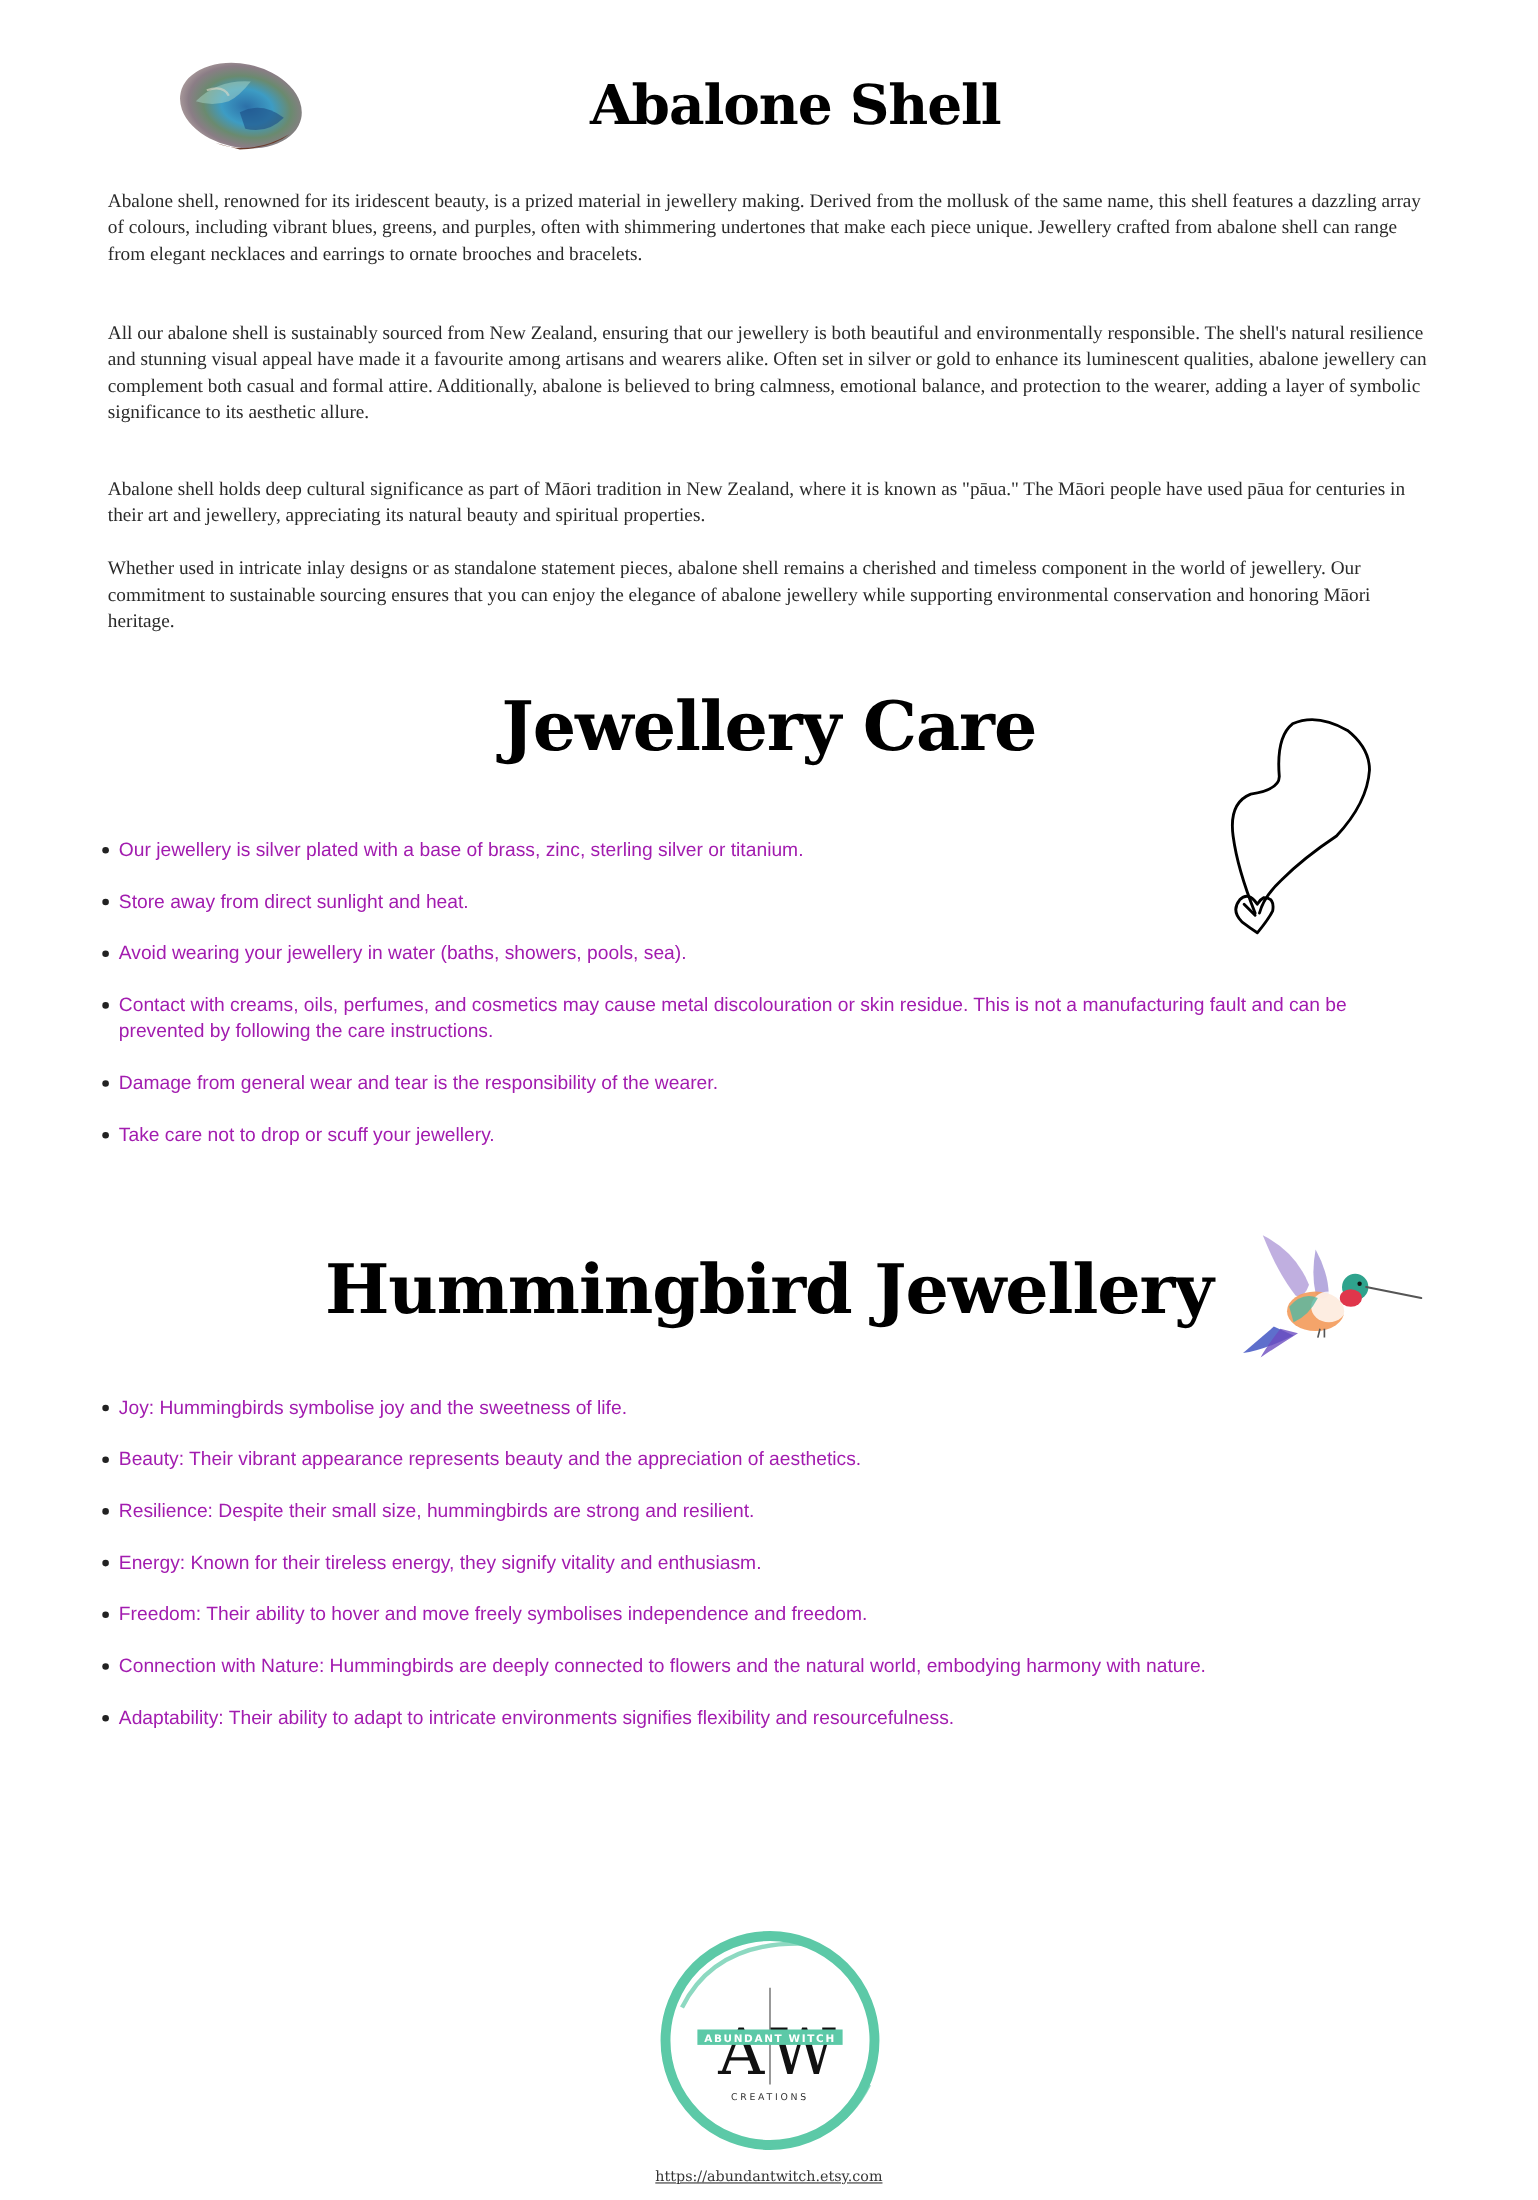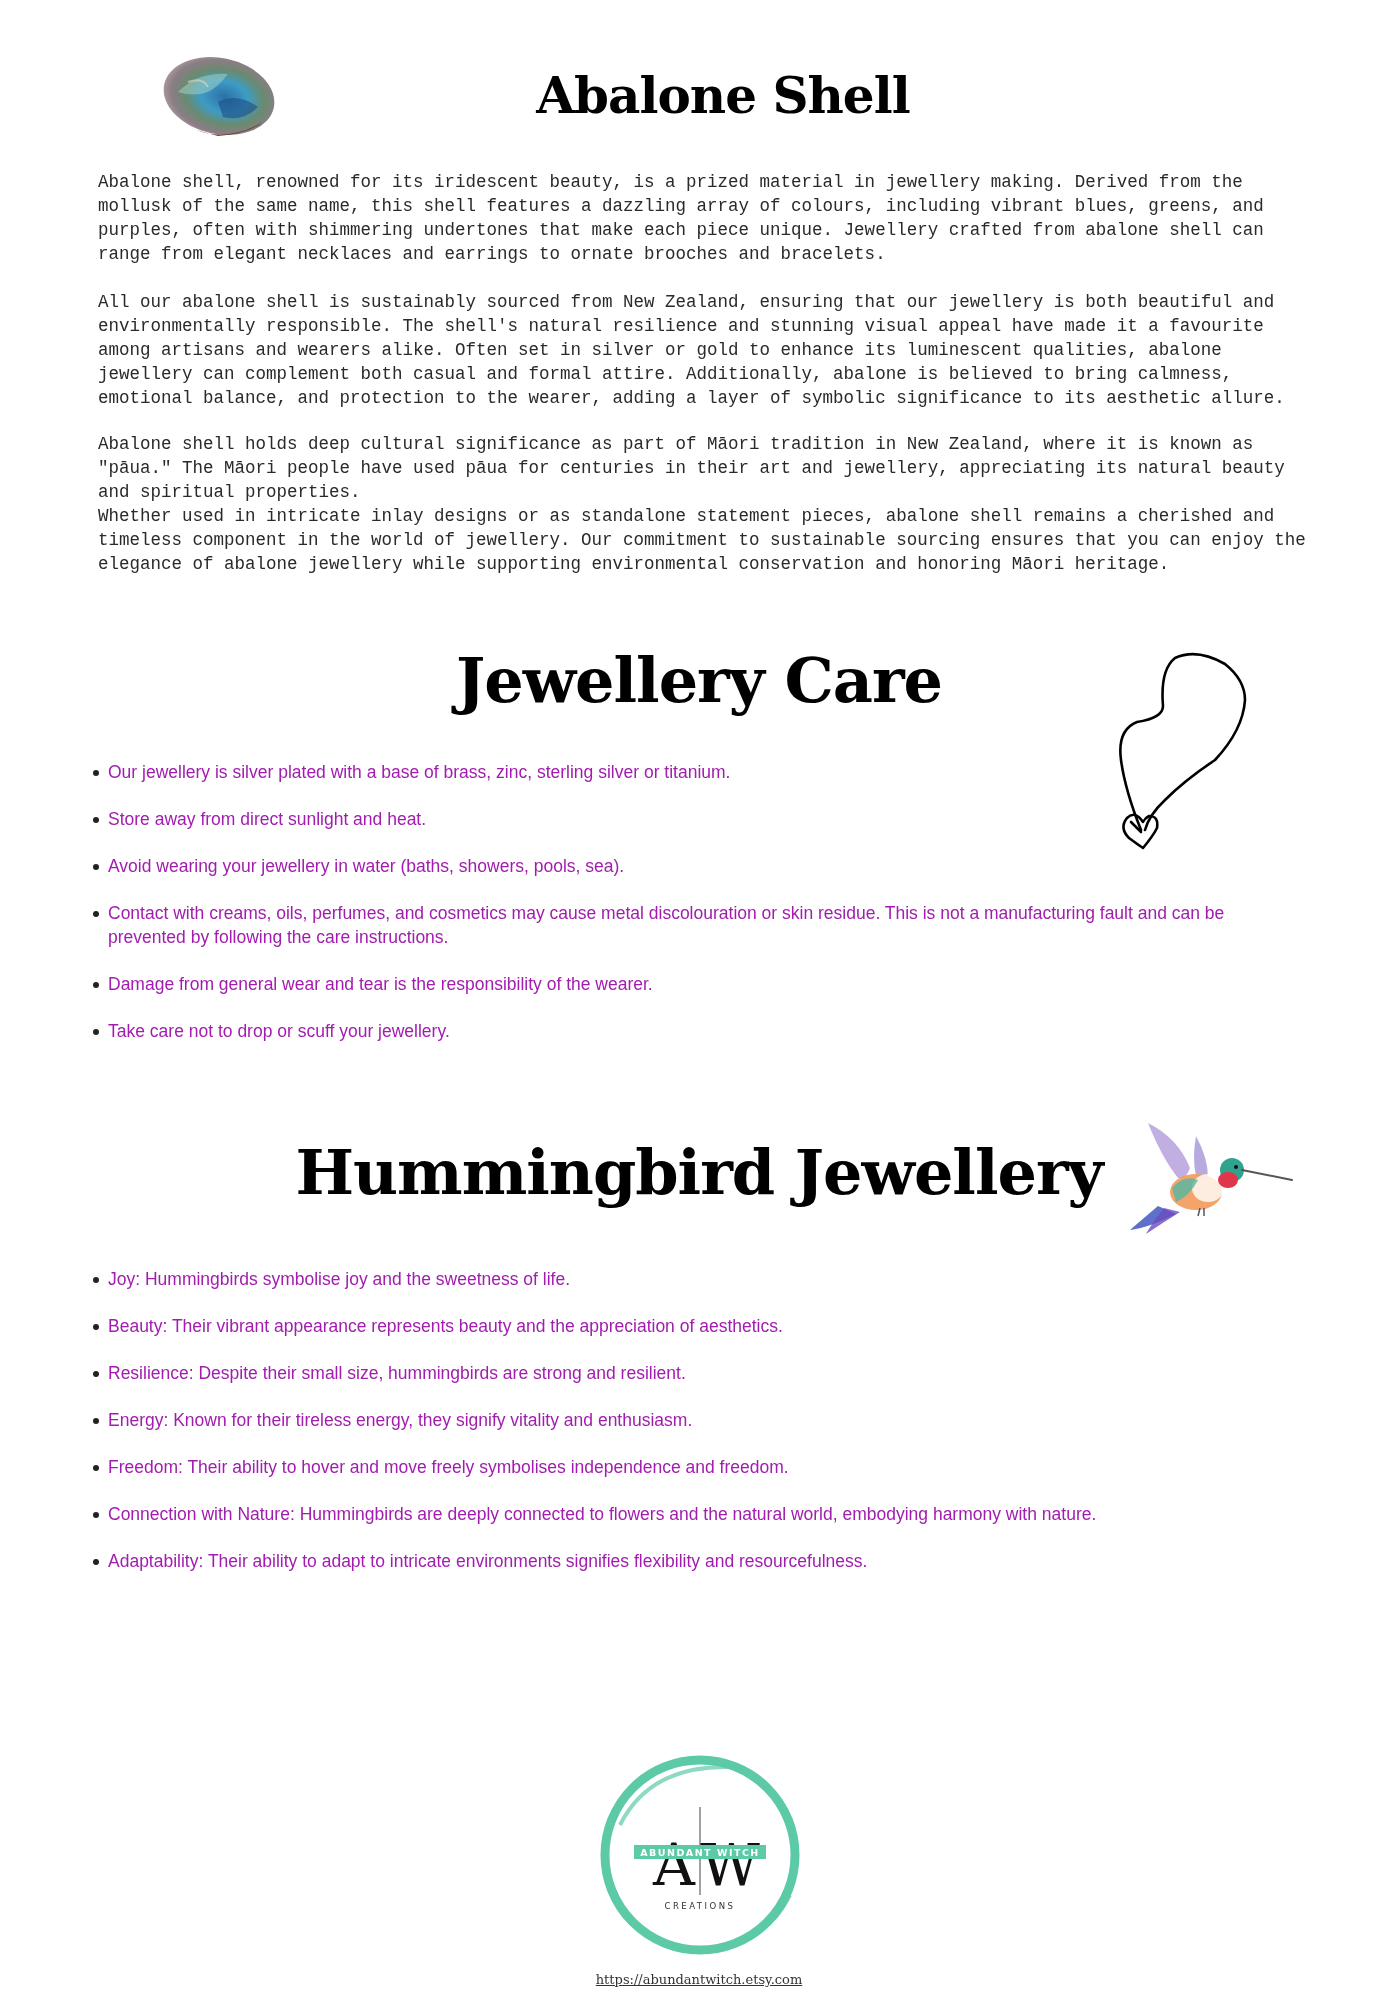--- a/index.html
+++ b/index.html
@@ -4,25 +4,25 @@
 <style>
   html, body { margin: 0; padding: 0; background: #ffffff; }
   body { width: 1398px; height: 2000px; position: relative; overflow: hidden; color: #1a1a1a; }
   .page { position: absolute; left: 0; top: 0; width: 1398px; height: 2000px; }
   .heading {
     position: absolute; left: 0; width: 1398px; text-align: center; margin: 0;
     font-family: "DejaVu Serif", serif; font-weight: bold; color: #000;
     letter-spacing: -1px;
   }
   #h1 { top: 66px; font-size: 50px; padding-left: 24px; }
-  #h2 { top: 644px; font-size: 62px; }
+  #h2 { top: 624px; font-size: 62px; }
   #h3 { top: 1136px; font-size: 62px; }
   .para {
     position: absolute; left: 98px; width: 1210px; margin: 0;
-    font-family: Liberation Mono, monospace; font-size: 17.5px; line-height: 24px;
+    font-family: Liberation Serif, serif; font-size: 17.5px; line-height: 24px;
     color: #2a2a2a;
   }
   #p1 { top: 170px; }
   #p2 { top: 290px; }
   #p3 { top: 432px; }
   #p4 { top: 504px; }
   ul.bullets {
     position: absolute; left: 92px; width: 1230px; margin: 0; padding: 0; list-style: none;
     font-family: "Liberation Sans", sans-serif; font-size: 17.5px; line-height: 24px; color: #a21caf;
   }

